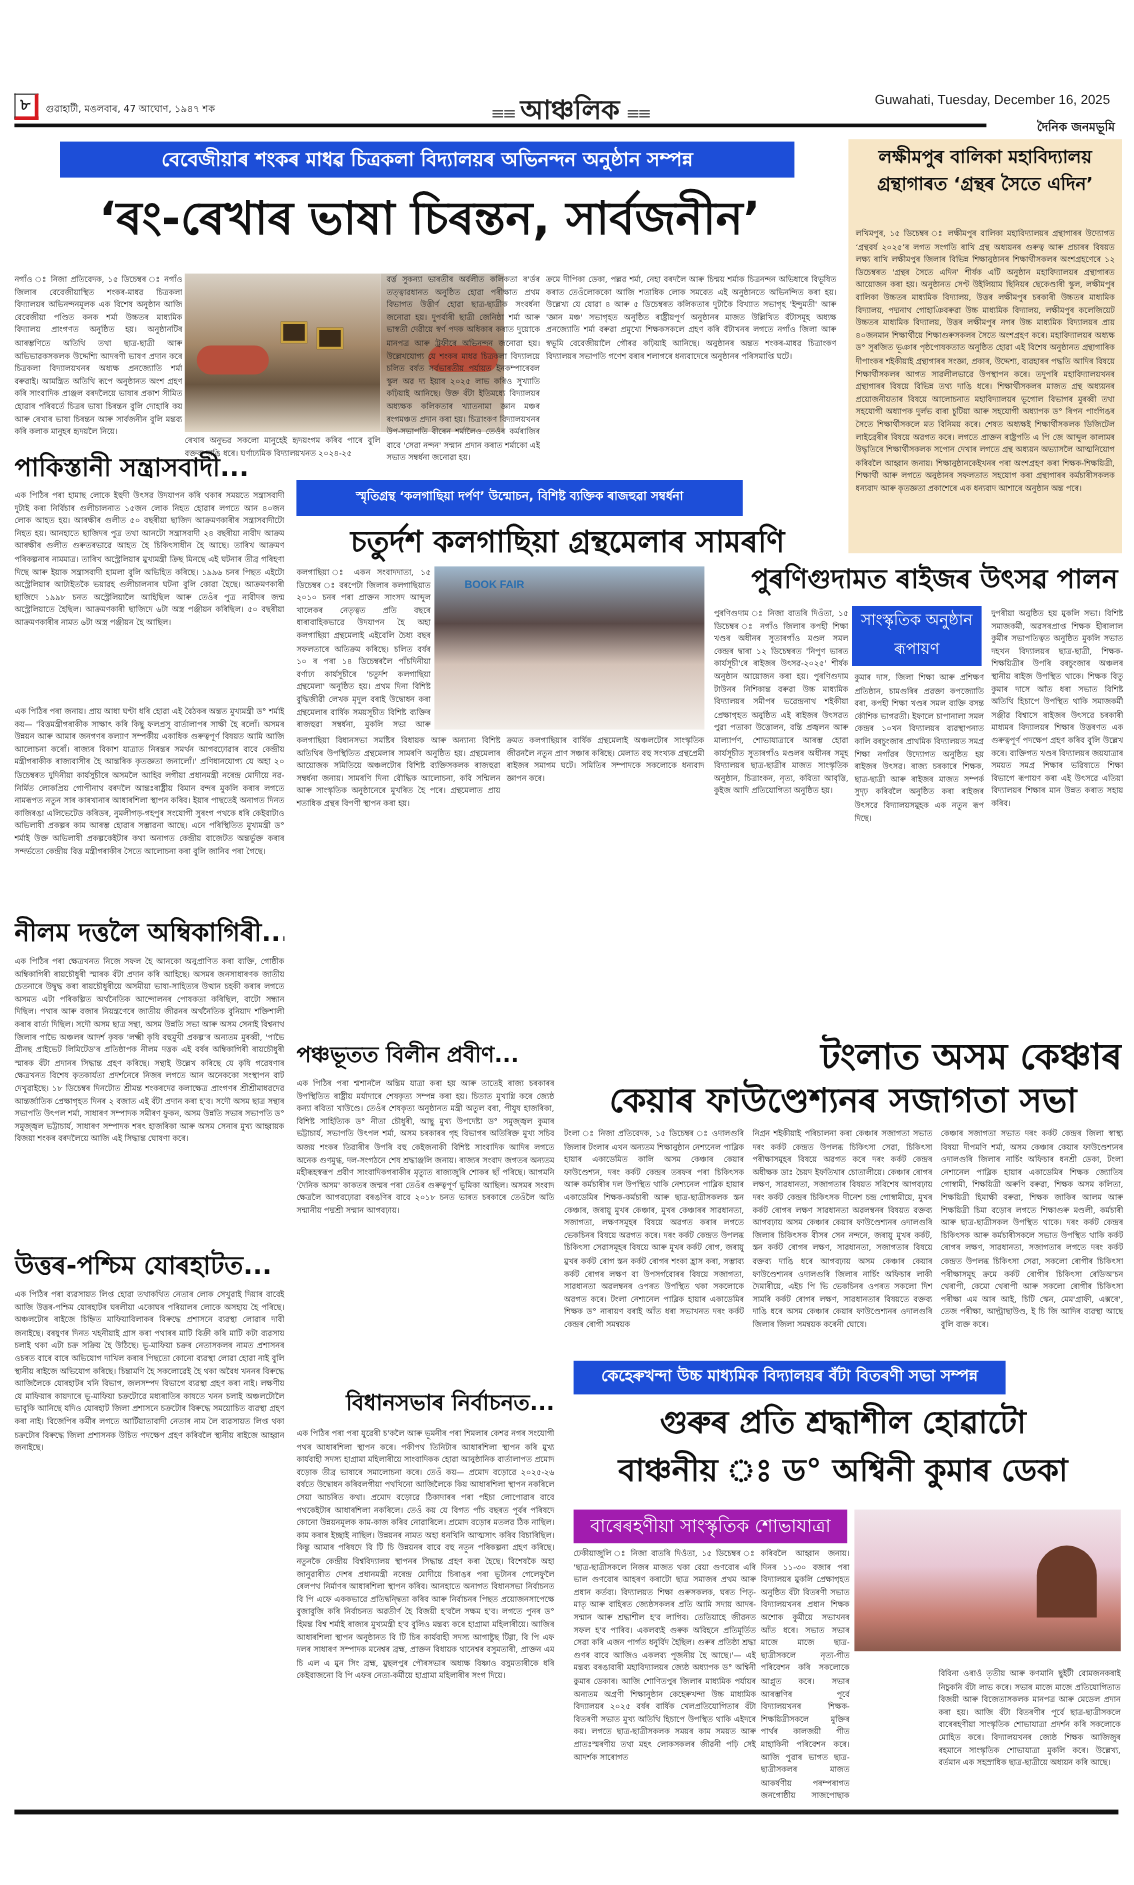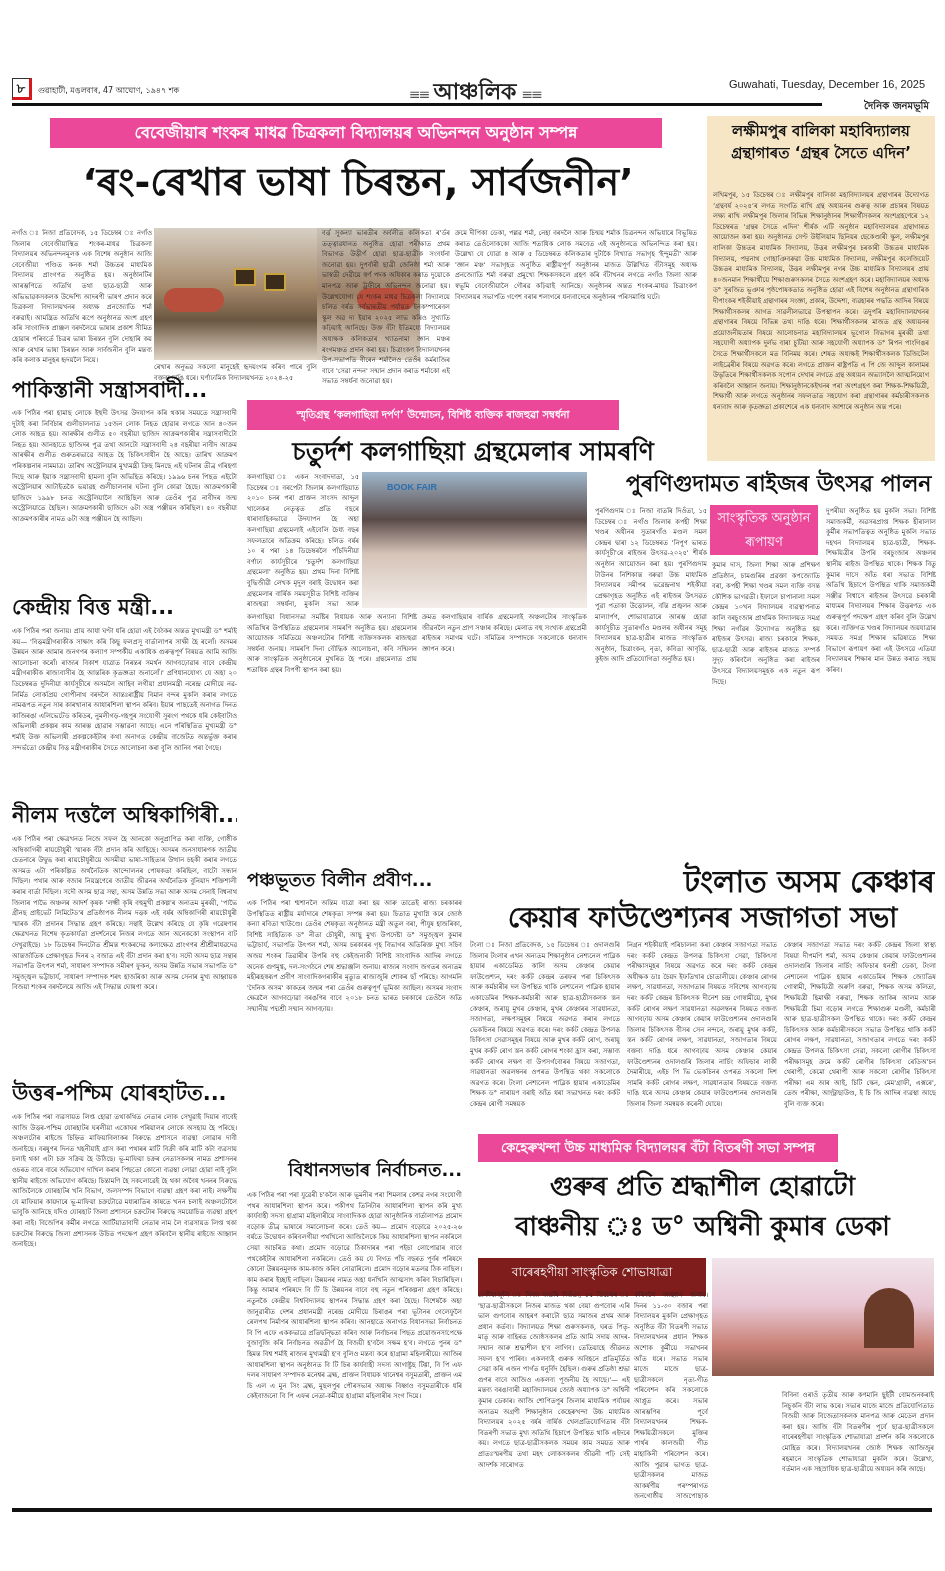--- a/index.html
+++ b/index.html
@@ -1,20 +1,20 @@
 <!DOCTYPE html>
 <html><head>
 <meta charset="utf-8">
 <style>
 *{box-sizing:border-box;margin:0;padding:0}
 body{width:945px;height:1571px;background:#fff;font-family:"DejaVu Sans",sans-serif;color:#1a1a1a;position:relative;overflow:hidden}
 .abs{position:absolute}
 .body-text{font-size:6.6px;line-height:10.6px;text-align:justify;color:#222;font-family:"DejaVu Serif",serif;overflow:hidden}
 .hl{font-family:"DejaVu Sans",sans-serif;font-weight:bold;color:#111;white-space:nowrap;overflow:hidden}
-.redbar{background:#ec4899;color:#fff;font-family:"DejaVu Sans",sans-serif;white-space:nowrap;overflow:hidden;text-align:center}
+.redbar{background:#1d4ed8;color:#fff;font-family:"DejaVu Sans",sans-serif;white-space:nowrap;overflow:hidden;text-align:center}
 .photo{overflow:hidden}
 .rule{background:#111}
 </style>
 </head>
 <body>
 
 <div class="abs" style="left:12px;top:78px;width:20px;height:22px;border:1px solid #333;border-right:3px solid #d7191f;border-bottom:3px solid #d7191f;font-size:13px;font-weight:bold;text-align:center;line-height:19px;">
   <span>৮</span>
 </div>
 <div class="abs" style="left:38px;top:84px;font-size:8px;color:#222;white-space:nowrap;">গুৱাহাটী, মঙলবাৰ, 47 আঘোণ, ১৯৪৭ শক</div>
@@ -43,21 +43,20 @@
 <div class="abs body-text" style="left:455px;top:228px;width:242px;height:163px;">ক্ৰমে দীপিকা ডেকা, পল্লৱ শৰ্মা, নেহা বৰদলৈ আৰু চিন্ময় শৰ্মাক চিত্ৰনন্দন অভিধাৰে বিভূষিত কৰাত তেওঁলোককো আজি শতাধিক লোক সমবেত এই অনুষ্ঠানতে অভিনন্দিত কৰা হয়। উল্লেখ্য যে যোৱা ৪ আৰু ৫ ডিচেম্বৰত কলিকতাৰ দুটাকৈ বিখ্যাত সভাগৃহ 'ইন্দুমতী' আৰু 'জ্ঞান মঞ্চ' সভাগৃহত অনুষ্ঠিত ৰাষ্ট্ৰীয়পূৰ্ণ অনুষ্ঠানৰ মাজত উল্লিখিত বঁটাসমূহ অধ্যক্ষ প্ৰনজ্যোতি শৰ্মা বৰুৱা প্ৰমুখ্যে শিক্ষকসকলে গ্ৰহণ কৰি বঁটাখনৰ লগতে নগাঁও জিলা আৰু স্বভূমি বেবেজীয়ালৈ গৌৰৱ কঢ়িয়াই আনিছে। অনুষ্ঠানৰ অন্তত শংকৰ-মাধৱ চিত্ৰাংকণ বিদ্যালয়ৰ সভাপতি গণেশ বৰাৰ শলাগৰে ধন্যবাদেৰে অনুষ্ঠানৰ পৰিসমাপ্তি ঘটে।</div>
 
 <div class="abs" style="left:707px;top:116px;width:228px;height:345px;background:#f7e6c6;padding:4px 6px;">
   <div class="hl" style="font-size:15px;line-height:22px;text-align:center;white-space:normal;height:66px;">লক্ষীমপুৰ বালিকা মহাবিদ্যালয় গ্ৰন্থাগাৰত ‘গ্ৰন্থৰ সৈতে এদিন’</div>
   <div class="body-text" style="height:265px;margin-top:4px;">লখিমপুৰ, ১৫ ডিচেম্বৰ ঃ লক্ষীমপুৰ বালিকা মহাবিদ্যালয়ৰ গ্ৰন্থাগাৰৰ উদ্যোগত ‘গ্ৰন্থবৰ্ষ ২০২৫’ৰ লগত সংগতি ৰাখি গ্ৰন্থ অধ্যয়নৰ গুৰুত্ব আৰু প্ৰচাৰৰ বিষয়ত লক্ষ্য ৰাখি লক্ষীমপুৰ জিলাৰ বিভিন্ন শিক্ষানুষ্ঠানৰ শিক্ষাৰ্থীসকলৰ অংশগ্ৰহণেৰে ১২ ডিচেম্বৰত 'গ্ৰন্থৰ সৈতে এদিন' শীৰ্ষক এটি অনুষ্ঠান মহাবিদ্যালয়ৰ গ্ৰন্থাগাৰত আয়োজন কৰা হয়। অনুষ্ঠানত সেণ্ট উইলিয়াম ছিনিয়ৰ ছেকেণ্ডাৰী স্কুল, লক্ষীমপুৰ বালিকা উচ্চতৰ মাধ্যমিক বিদ্যালয়, উত্তৰ লক্ষীমপুৰ চৰকাৰী উচ্চতৰ মাধ্যমিক বিদ্যালয়, পদ্মনাথ গোহাঞিবৰুৱা উচ্চ মাধ্যমিক বিদ্যালয়, লক্ষীমপুৰ কলেজিয়েট উচ্চতৰ মাধ্যমিক বিদ্যালয়, উত্তৰ লক্ষীমপুৰ নগৰ উচ্চ মাধ্যমিক বিদ্যালয়ৰ প্ৰায় ৪০জনমান শিক্ষাৰ্থীয়ে শিক্ষাগুৰুসকলৰ সৈতে অংশগ্ৰহণ কৰে। মহাবিদ্যালয়ৰ অধ্যক্ষ ড° সুৰজিত ভূঞাৰ পৃষ্ঠপোষকতাত অনুষ্ঠিত হোৱা এই বিশেষ অনুষ্ঠানত গ্ৰন্থাগাৰিক দীপাংকৰ শইকীয়াই গ্ৰন্থাগাৰৰ সংজ্ঞা, প্ৰকাৰ, উদ্দেশ্য, ব্যৱহাৰৰ পদ্ধতি আদিৰ বিষয়ে শিক্ষাৰ্থীসকলৰ আগত সাৱলীলভাৱে উপস্থাপন কৰে। তদুপৰি মহাবিদ্যালয়খনৰ গ্ৰন্থাগাৰৰ বিষয়ে বিভিন্ন তথ্য দাঙি ধৰে। শিক্ষাৰ্থীসকলৰ মাজত গ্ৰন্থ অধ্যয়নৰ প্ৰয়োজনীয়তাৰ বিষয়ে আলোচনাত মহাবিদ্যালয়ৰ ভূগোল বিভাগৰ মুৰব্বী তথা সহযোগী অধ্যাপক দুৰ্লভ বাৰা চুটিয়া আৰু সহযোগী অধ্যাপক ড° ৰিপন পাংগিঙৰ সৈতে শিক্ষাৰ্থীসকলে মত বিনিময় কৰে। শেষত অধ্যক্ষই শিক্ষাৰ্থীসকলক ডিজিটেল লাইব্ৰেৰীৰ বিষয়ে অৱগত কৰে। লগতে প্ৰাক্তন ৰাষ্ট্ৰপতি এ পি জে আব্দুল কালামৰ উদ্ধৃতিৰে শিক্ষাৰ্থীসকলক সপোন দেখাৰ লগতে গ্ৰন্থ অধ্যয়ন অভ্যাসলৈ আত্মনিয়োগ কৰিবলৈ আহ্বান জনায়। শিক্ষানুষ্ঠানকেইখনৰ পৰা অংশগ্ৰহণ কৰা শিক্ষক-শিক্ষয়িত্ৰী, শিক্ষাৰ্থী আৰু লগতে অনুষ্ঠানৰ সফলতাত সহযোগ কৰা গ্ৰন্থাগাৰৰ কৰ্মচাৰীসকলক ধন্যবাদ আৰু কৃতজ্ঞতা প্ৰকাশেৰে এক ধন্যবাদ আশাৰে অনুষ্ঠান অন্ত পৰে।</div>
 </div>
 
 <div class="abs" style="left:12px;top:372px;width:225px;height:1110px;overflow:hidden;">
   <div class="hl" style="font-size:21px;line-height:36px;">পাকিস্তানী সন্ত্ৰাসবাদী...</div>
   <div class="body-text" style="height:180px;">এক পিঠিৰ পৰা হামাছ লোকে ইহুদী উৎসৱ উদযাপন কৰি থকাৰ সময়তে সন্ত্ৰাসবাদী দুটাই কৰা নিৰ্বিচাৰ গুলীচালনাত ১৫জন লোক নিহত হোৱাৰ লগতে আন ৪০জন লোক আহত হয়। আৰক্ষীৰ গুলীত ৫০ বছৰীয়া ছাজিদ আক্ৰমণকাৰীৰ সন্ত্ৰাসবাদীটো নিহত হয়। আনহাতে ছাজিদৰ পুত্ৰ তথা আনটো সন্ত্ৰাসবাদী ২৪ বছৰীয়া নাবীদ আক্ৰম আৰক্ষীৰ গুলীত গুৰুতৰভাৱে আহত হৈ চিকিৎসাধীন হৈ আছে। তাৰিখ আক্ৰমণ পৰিকল্পনাৰ নামমাত্ৰ। তাৰিখ অস্ট্ৰেলিয়াৰ মুখ্যমন্ত্ৰী ক্ৰিছ মিনছে এই ঘটনাৰ তীব্ৰ গৰিহণা দিছে আৰু ইয়াক সন্ত্ৰাসবাদী হামলা বুলি অভিহিত কৰিছে। ১৯৯৬ চনৰ পিছত এইটো অস্ট্ৰেলিয়াৰ আটাইতকৈ ভয়াৱহ গুলীচালনাৰ ঘটনা বুলি কোৱা হৈছে। আক্ৰমণকাৰী ছাজিদে ১৯৯৮ চনত অস্ট্ৰেলিয়ালৈ আহিছিল আৰু তেওঁৰ পুত্ৰ নাবীদৰ জন্ম অস্ট্ৰেলিয়াতে হৈছিল। আক্ৰমণকাৰী ছাজিদে ৬টা অস্ত্ৰ পঞ্জীয়ন কৰিছিল। ৫০ বছৰীয়া আক্ৰমণকাৰীৰ নামত ৬টা অস্ত্ৰ পঞ্জীয়ন হৈ আছিল।</div>
-  <div class="hl" style="font-size:21px;line-height:38px;">কেন্দ্ৰীয় বিত্ত মন্ত্ৰী...</div>
   <div class="body-text" style="height:170px;">এক পিঠিৰ পৰা জনায়। প্ৰায় আধা ঘণ্টা ধৰি হোৱা এই বৈঠকৰ অন্তত মুখ্যমন্ত্ৰী ড° শৰ্মাই কয়— 'বিত্তমন্ত্ৰীগৰাকীক সাক্ষাৎ কৰি কিছু ফলপ্ৰসূ বাৰ্তালাপৰ সাক্ষী হৈ ৰলোঁ। অসমৰ উন্নয়ন আৰু আমাৰ জনগণৰ কল্যাণ সম্পৰ্কীয় একাধিক গুৰুত্বপূৰ্ণ বিষয়ত আমি আজি আলোচনা কৰোঁ। ৰাজ্যৰ বিকাশ যাত্ৰাত নিৰন্তৰ সমৰ্থন আগবঢ়োৱাৰ বাবে কেন্দ্ৰীয় মন্ত্ৰীগৰাকীক ৰাজ্যবাসীৰ হৈ আন্তৰিক কৃতজ্ঞতা জনালোঁ।' প্ৰণিধানযোগ্য যে অহা ২০ ডিচেম্বৰত দুদিনীয়া কাৰ্যসূচীৰে অসমলৈ আহিব লগীয়া প্ৰধানমন্ত্ৰী নৰেন্দ্ৰ মোদীয়ে নৱ-নিৰ্মিত লোকপ্ৰিয় গোপীনাথ বৰদলৈ আন্তঃৰাষ্ট্ৰীয় বিমান বন্দৰ মুকলি কৰাৰ লগতে নামৰূপত নতুন সাৰ কাৰখানাৰ আধাৰশিলা স্থাপন কৰিব। ইয়াৰ পাছতেই অনাগত দিনত কাজিৰঙা এলিভেটেড কৰিডৰ, নুমলীগড়-গহপুৰ সংযোগী সুৰংগ পথকে ধৰি কেইবাটাও অভিলাষী প্ৰকল্পৰ কাম আৰম্ভ হোৱাৰ সম্ভাৱনা আছে। এনে পৰিস্থিতিত মুখ্যমন্ত্ৰী ড° শৰ্মাই উক্ত অভিলাষী প্ৰকল্পকেইটাৰ কথা অনাগত কেন্দ্ৰীয় বাজেটত অন্তৰ্ভুক্ত কৰাৰ সন্দৰ্ভতো কেন্দ্ৰীয় বিত্ত মন্ত্ৰীগৰাকীৰ সৈতে আলোচনা কৰা বুলি জানিব পৰা গৈছে।</div>
   <div class="hl" style="font-size:21px;line-height:38px;">নীলম দত্তলৈ অম্বিকাগিৰী...</div>
   <div class="body-text" style="height:240px;">এক পিঠিৰ পৰা ক্ষেত্ৰখনত নিজে সফল হৈ আনকো অনুপ্ৰাণিত কৰা ব্যক্তি, গোষ্ঠীক অম্বিকাগিৰী ৰায়চৌধুৰী স্মাৰক বঁটা প্ৰদান কৰি আহিছে। অসমৰ জনসাধাৰণক জাতীয় চেতনাৰে উদ্বুদ্ধ কৰা ৰায়চৌধুৰীয়ে অসমীয়া ভাষা-সাহিত্যৰ উত্থান চহকী কৰাৰ লগতে অসমত এটা পৰিকল্পিত অৰ্থনৈতিক আন্দোলনৰ পোষকতা কৰিছিল, বাটো সন্ধান দিছিল। পথাৰ আৰু বজাৰ নিয়ন্ত্ৰণেৰে জাতীয় জীৱনৰ অৰ্থনৈতিক বুনিয়াদ শক্তিশালী কৰাৰ বাৰ্তা দিছিল। সদৌ অসম ছাত্ৰ সন্থা, অসম উন্নতি সভা আৰু অসম সেনাই বিশ্বনাথ জিলাৰ পাভৈ অঞ্চলৰ আদৰ্শ কৃষক 'লক্ষ্মী কৃষি বহুমুখী প্ৰকল্প'ৰ অন্যতম মুৰব্বী, 'পাভৈ গ্ৰীনছ প্ৰাইভেট লিমিটেড'ৰ প্ৰতিষ্ঠাপক নীলম দত্তক এই বৰ্ষৰ অম্বিকাগিৰী ৰায়চৌধুৰী স্মাৰক বঁটা প্ৰদানৰ সিদ্ধান্ত গ্ৰহণ কৰিছে। সন্থাই উল্লেখ কৰিছে যে কৃষি গৱেষণাৰ ক্ষেত্ৰখনত বিশেষ কৃতকাৰ্যতা প্ৰদৰ্শনেৰে নিজৰ লগতে আন অনেককো সংস্থাপন বাট দেখুৱাইছে। ১৮ ডিচেম্বৰ দিনটোত শ্ৰীমন্ত শংকৰদেৱ কলাক্ষেত্ৰ প্ৰাংগণৰ শ্ৰীশ্ৰীমাধৱদেৱ আন্তৰ্জাতিক প্ৰেক্ষাগৃহত দিনৰ ২ বজাত এই বঁটা প্ৰদান কৰা হ'ব। সদৌ অসম ছাত্ৰ সন্থাৰ সভাপতি উৎপল শৰ্মা, সাধাৰণ সম্পাদক সমীৰণ ফুকন, অসম উন্নতি সভাৰ সভাপতি ড° সমুজ্জ্বল ভট্টাচাৰ্য, সাধাৰণ সম্পাদক শৰৎ হাজৰিকা আৰু অসম সেনাৰ মুখ্য আহ্বায়ক বিজয়া শংকৰ বৰদলৈয়ে আজি এই সিদ্ধান্ত ঘোষণা কৰে।</div>
   <div class="hl" style="font-size:21px;line-height:38px;">উত্তৰ-পশ্চিম যোৰহাটত...</div>
   <div class="body-text" style="height:360px;">এক পিঠিৰ পৰা ব্যৱসায়ত লিপ্ত হোৱা তথাকথিত নেতাৰ লোক সেখুৱাই দিয়াৰ বাবেই আজি উত্তৰ-পশ্চিম যোৰহাটৰ ঘৰলীয়া একোঘৰ পৰিয়ালৰ লোকে অসহায় হৈ পৰিছে। অঞ্চলটোৰ ৰাইজে চিহ্নিত মাফিয়াবিলাকৰ বিৰুদ্ধে প্ৰশাসনে ব্যৱস্থা লোৱাৰ দাবী জনাইছে। বৰষুণৰ দিনত খহনীয়াই গ্ৰাস কৰা পথাৰৰ মাটি বিক্ৰী কৰি মাটি কটা ব্যৱসায় চলাই থকা এটা চক্ৰ সক্ৰিয় হৈ উঠিছে। ভূ-মাফিয়া চক্ৰৰ নেতাসকলৰ নামত প্ৰশাসনৰ ওচৰত বাৰে বাৰে অভিযোগ দাখিল কৰাৰ পিছতো কোনো ব্যৱস্থা লোৱা হোৱা নাই বুলি স্থানীয় ৰাইজে অভিযোগ কৰিছে। চিন্তামণি হৈ সকলোৱেই হৈ থকা অবৈধ খননৰ বিৰুদ্ধে আজিলৈকে যোৰহাটৰ খনি বিভাগ, জলসম্পদ বিভাগে ব্যৱস্থা গ্ৰহণ কৰা নাই। লক্ষণীয় যে মাফিয়াৰ কায়দাৰে ভূ-মাফিয়া চক্ৰটোৱে মধ্যৰাতিৰ কাষতে খনন চলাই অঞ্চলটোলৈ ভাবুকি আনিছে যদিও যোৰহাট জিলা প্ৰশাসনে চক্ৰটোৰ বিৰুদ্ধে সময়োচিত ব্যৱস্থা গ্ৰহণ কৰা নাই। বিজেপিৰ কৰ্মীৰ লগতে আৰ্টিয়াতাবাদী নেতাৰ নাম লৈ ব্যৱসায়ত লিপ্ত থকা চক্ৰটোৰ বিৰুদ্ধে জিলা প্ৰশাসনক উচিত পদক্ষেপ গ্ৰহণ কৰিবলৈ স্থানীয় ৰাইজে আহ্বান জনাইছে।</div>
 </div>
 
 <div class="abs redbar" style="left:247px;top:400px;width:372px;height:30px;font-size:10px;line-height:30px;font-weight:bold;">স্মৃতিগ্ৰন্থ ‘কলগাছিয়া দৰ্পণ’ উন্মোচন, বিশিষ্ট ব্যক্তিক ৰাজহুৱা সম্বৰ্ধনা</div>
 <div class="abs hl" style="left:247px;top:432px;width:452px;font-size:25px;line-height:40px;text-align:center;">চতুৰ্দশ কলগাছিয়া গ্ৰন্থমেলাৰ সামৰণি</div>
 <div class="abs body-text" style="left:247px;top:472px;width:112px;height:136px;">কলগাছিয়া ঃ একন সংবাদদাতা, ১৫ ডিচেম্বৰ ঃ বৰপেটা জিলাৰ কলগাছিয়াত ২০১০ চনৰ পৰা প্ৰাক্তন সাংসদ আব্দুল খালেকৰ নেতৃত্বত প্ৰতি বছৰে ধাৰাবাহিকভাৱে উদযাপন হৈ অহা কলগাছিয়া গ্ৰন্থমেলাই এইবেলি চৈধ্য বছৰ সফলতাৰে অতিক্ৰম কৰিছে। চলিত বৰ্ষৰ ১০ ৰ পৰা ১৪ ডিচেম্বৰলৈ পাঁচদিনীয়া বৰ্ণাঢ্য কাৰ্যসূচীৰে 'চতুৰ্দশ কলগাছিয়া গ্ৰন্থমেলা' অনুষ্ঠিত হয়। প্ৰথম দিনা বিশিষ্ট বুদ্ধিজীৱী লেখক মৃদুল বৰাই উদ্বোধন কৰা গ্ৰন্থমেলাৰ বাৰ্ষিক সময়সূচীত বিশিষ্ট ব্যক্তিৰ ৰাজহুৱা সম্বৰ্ধনা, মুকলি সভা আৰু সাংস্কৃতিক অনুষ্ঠান অনুষ্ঠিত হয়। বিশিষ্ট লেখক ড° নগেন শইকীয়াৰ সভাপতিত্বত অনুষ্ঠিত মুকলি সভাত স্মৃতিগ্ৰন্থ 'কলগাছিয়া দৰ্পণ' উন্মোচন কৰা হয়।</div>
@@ -81,21 +80,21 @@
 <div class="abs body-text" style="left:470px;top:940px;width:150px;height:190px;">টংলা ঃ নিজা প্ৰতিবেদক, ১৫ ডিচেম্বৰ ঃ ওদালগুৰি জিলাৰ টংলাৰ এখন অন্যতম শিক্ষানুষ্ঠান নেশ্যনেল পাব্লিক হায়াৰ একাডেমিত কালি অসম কেঞ্চাৰ কেয়াৰ ফাউণ্ডেশ্যন, দৰং কৰ্কট কেন্দ্ৰৰ তৰফৰ পৰা চিকিৎসক আৰু কৰ্মচাৰীৰ দল উপস্থিত থাকি নেশ্যনেল পাব্লিক হায়াৰ একাডেমিৰ শিক্ষক-কৰ্মচাৰী আৰু ছাত্ৰ-ছাত্ৰীসকলক স্তন কেঞ্চাৰ, জৰায়ু মুখৰ কেঞ্চাৰ, মুখৰ কেঞ্চাৰৰ সাৱধানতা, সজাগতা, লক্ষণসমূহৰ বিষয়ে অৱগত কৰাৰ লগতে ভেকচিনৰ বিষয়ে অৱগত কৰে। দৰং কৰ্কট কেন্দ্ৰত উপলব্ধ চিকিৎসা সেৱাসমূহৰ বিষয়ে আৰু মুখৰ কৰ্কট ৰোগ, জৰায়ু মুখৰ কৰ্কট ৰোগ স্তন কৰ্কট ৰোগৰ শংকা হ্ৰাস কৰা, সম্ভাব্য কৰ্কট ৰোগৰ লক্ষণ বা উপসৰ্গবোৰৰ বিষয়ে সজাগতা, সাৱধানতা অৱলম্বনৰ ওপৰত উপস্থিত থকা সকলোকে অৱগত কৰে। টংলা নেশ্যনেল পাব্লিক হায়াৰ একাডেমিৰ শিক্ষক ড° নাৰায়ণ বৰাই আঁত ধৰা সভাখনত দৰং কৰ্কট কেন্দ্ৰৰ ৰোগী সমন্বয়ক</div>
 <div class="abs body-text" style="left:627px;top:940px;width:150px;height:190px;">নিগ্ৰন শইকীয়াই পৰিচালনা কৰা কেঞ্চাৰ সজাগতা সভাত দৰং কৰ্কট কেন্দ্ৰত উপলব্ধ চিকিৎসা সেৱা, চিকিৎসা পৰীক্ষাসমূহৰ বিষয়ে অৱগত কৰে দৰং কৰ্কট কেন্দ্ৰৰ অধীক্ষক ডাঃ চৈয়দ ইফতিখাৰ চোতালীয়ে। কেঞ্চাৰ ৰোগৰ লক্ষণ, সাৱধানতা, সজাগতাৰ বিষয়ত সবিশেষ আগবঢ়ায় দৰং কৰ্কট কেন্দ্ৰৰ চিকিৎসক দীনেশ চন্দ্ৰ গোস্বামীয়ে, মুখৰ কৰ্কট ৰোগৰ লক্ষণ সাৱধানতা অৱলম্বনৰ বিষয়ত বক্তব্য আগবঢ়ায় অসম কেঞ্চাৰ কেয়াৰ ফাউণ্ডেশ্যনৰ ওদালগুৰি জিলাৰ চিকিৎসক বীসৰ সেন নন্দনে, জৰায়ু মুখৰ কৰ্কট, স্তন কৰ্কট ৰোগৰ লক্ষণ, সাৱধানতা, সজাগতাৰ বিষয়ে বক্তব্য দাঙি ধৰে আগবঢ়ায় অসম কেঞ্চাৰ কেয়াৰ ফাউণ্ডেশ্যনৰ ওদালগুৰি জিলাৰ নাৰ্চিং অফিচাৰ লাকী দৈমাৰীয়ে, এইচ পি ভি ভেকচিনৰ ওপৰত সকলো দিশ সামৰি কৰ্কট ৰোগৰ লক্ষণ, সাৱধানতাৰ বিষয়তে বক্তব্য দাঙি ধৰে অসম কেঞ্চাৰ কেয়াৰ ফাউণ্ডেশ্যনৰ ওদালগুৰি জিলাৰ জিলা সমন্বয়ক কৰেনী ঘোষে।</div>
 <div class="abs body-text" style="left:784px;top:940px;width:152px;height:190px;">কেঞ্চাৰ সজাগতা সভাত দৰং কৰ্কট কেন্দ্ৰৰ জিলা স্বাস্থ্য বিষয়া দীপমণি শৰ্মা, অসম কেঞ্চাৰ কেয়াৰ ফাউণ্ডেশ্যনৰ ওদালগুৰি জিলাৰ নাৰ্চিং অফিচাৰ ধনশ্ৰী ডেকা, টংলা নেশ্যনেল পাব্লিক হায়াৰ একাডেমিৰ শিক্ষক জ্যোতিষ গোস্বামী, শিক্ষয়িত্ৰী অৰুণি বৰুৱা, শিক্ষক অসম কলিতা, শিক্ষয়িত্ৰী হিমাক্ষী বৰুৱা, শিক্ষক জাকিৰ আলম আৰু শিক্ষয়িত্ৰী চিমা বড়োৰ লগতে শিক্ষাগুৰু মণ্ডলী, কৰ্মচাৰী আৰু ছাত্ৰ-ছাত্ৰীসকল উপস্থিত থাকে। দৰং কৰ্কট কেন্দ্ৰৰ চিকিৎসক আৰু কৰ্মচাৰীসকলে সভাত উপস্থিত থাকি কৰ্কট ৰোগৰ লক্ষণ, সাৱধানতা, সজাগতাৰ লগতে দৰং কৰ্কট কেন্দ্ৰত উপলব্ধ চিকিৎসা সেৱা, সকলো ৰোগীৰ চিকিৎসা পৰীক্ষাসমূহ ক্ৰমে কৰ্কট ৰোগীৰ চিকিৎসা ৰেডিঅ'চন থেৰাপী, কেমো থেৰাপী আৰু সকলো ৰোগীৰ চিকিৎসা পৰীক্ষা এম আৰ আই, চিটি স্কেন, মেম'গ্ৰাফী, এক্সৰে', তেজ পৰীক্ষা, আল্ট্ৰাছাউণ্ড, ই চি জি আদিৰ ব্যৱস্থা আছে বুলি ব্যক্ত কৰে।</div>
 
 <div class="abs hl" style="left:247px;top:1152px;width:215px;font-size:18px;line-height:36px;text-align:right;">বিধানসভাৰ নিৰ্বাচনত...</div>
 <div class="abs body-text" style="left:247px;top:1190px;width:215px;height:315px;">এক পিঠিৰ পৰা পৰা যুৱেৰী চ'কলৈ আৰু ভূমনীৰ পৰা শিমলাৰ কেশৱ নগৰ সংযোগী পথৰ আধাৰশিলা স্থাপন কৰে। পকীপথ তিনিটাৰ আধাৰশিলা স্থাপন কৰি মুখ্য কাৰ্যবাহী সদস্য হাগ্ৰামা মহিলাৰীয়ে সাংবাদিকক হোৱা আনুষ্ঠানিক বাৰ্তালাপত প্ৰমোদ বড়োক তীব্ৰ ভাষাৰে সমালোচনা কৰে। তেওঁ কয়— প্ৰমোদ বড়োৱে ২০২৫-২৬ বৰ্ষতে উদ্বোধন কৰিবলগীয়া পথখিনো আজিলৈকে কিয় আধাৰশিলা স্থাপন নকৰিলে সেয়া আচৰিত কথা। প্ৰমোদ বড়োৱে ঠিকাদাৰৰ পৰা পইচা লোপোৱাৰ বাবে পথকেইটাৰ আধাৰশিলা নকৰিলে। তেওঁ কয় যে বিগত পাঁচ বছৰত পূৰ্বৰ পৰিষদে কোনো উন্নয়নমূলক কাম-কাজ কৰিব নোৱাৰিলে। প্ৰমোদ বড়োৰ মতলৱ ঠিক নাছিল। কাম কৰাৰ ইচ্ছাই নাছিল। উন্নয়নৰ নামত অহা ধনখিনি আত্মসাৎ কৰিব বিচাৰিছিল। কিন্তু আমাৰ পৰিষদে বি টি চি উন্নয়নৰ বাবে বহু নতুন পৰিকল্পনা গ্ৰহণ কৰিছে। নতুনকৈ কেন্দ্ৰীয় বিশ্ববিদ্যালয় স্থাপনৰ সিদ্ধান্ত গ্ৰহণ কৰা হৈছে। বিশেষকৈ অহা জানুৱাৰীত দেশৰ প্ৰধানমন্ত্ৰী নৰেন্দ্ৰ মোদীয়ে চিৰাঙৰ পৰা ভূটানৰ গেলেফুলৈ ৰেলপথ নিৰ্মাণৰ আধাৰশিলা স্থাপন কৰিব। আনহাতে অনাগত বিধানসভা নিৰ্বাচনত বি পি এফে এককভাৱে প্ৰতিদ্বন্দ্বিতা কৰিব আৰু নিৰ্বাচনৰ পিছত প্ৰয়োজনসাপেক্ষে বুজাবুজি কৰি নিৰ্বাচনত অৱতীৰ্ণ হৈ বিজয়ী হ'বলৈ সক্ষম হ'ব। লগতে পুনৰ ড° হিমন্ত বিশ্ব শৰ্মাই ৰাজ্যৰ মুখ্যমন্ত্ৰী হ'ব বুলিও মন্তব্য কৰে হাগ্ৰামা মহিলাৰীয়ে। আজিৰ আধাৰশিলা স্থাপন অনুষ্ঠানত বি টি চিৰ কাৰ্যবাহী সদস্য আগাষ্টুছ টিগ্গা, বি পি এফ দলৰ সাধাৰণ সম্পাদক মনেশ্বৰ ব্ৰহ্ম, প্ৰাক্তন বিধায়ক থানেশ্বৰ বসুমতাৰী, প্ৰাক্তন এম চি এল এ মুন সিং ব্ৰহ্ম, মুছলপুৰ পৌৰসভাৰ অধ্যক্ষ বিষ্ণাও বসুমতাৰীকে ধৰি কেইবাজনো বি পি এফৰ নেতা-কৰ্মীয়ে হাগ্ৰামা মহিলাৰীৰ সংগ দিয়ে।</div>
 
 <div class="abs redbar" style="left:478px;top:1134px;width:360px;height:28px;font-size:13px;line-height:28px;font-weight:bold;">কেহেৰুখন্দা উচ্চ মাধ্যমিক বিদ্যালয়ৰ বঁটা বিতৰণী সভা সম্পন্ন</div>
 <div class="abs hl" style="left:470px;top:1166px;width:465px;font-size:26px;line-height:40px;text-align:center;">গুৰুৰ প্ৰতি শ্ৰদ্ধাশীল হোৱাটো</div>
 <div class="abs hl" style="left:470px;top:1206px;width:465px;font-size:26px;line-height:40px;text-align:center;">বাঞ্চনীয় ঃ ড° অশ্বিনী কুমাৰ ডেকা</div>
-<div class="abs" style="left:478px;top:1258px;width:228px;height:38px;background:#7f1d1d;color:#fff;font-size:12px;line-height:28px;text-align:center;white-space:nowrap;overflow:hidden;">বাৰেৰহণীয়া সাংস্কৃতিক শোভাযাত্ৰা</div>
+<div class="abs" style="left:478px;top:1258px;width:228px;height:28px;background:#a21caf;color:#fff;font-size:15px;line-height:28px;text-align:center;white-space:nowrap;overflow:hidden;">বাৰেৰহণীয়া সাংস্কৃতিক শোভাযাত্ৰা</div>
 <div class="abs photo" style="left:712px;top:1258px;width:222px;height:118px;background:linear-gradient(180deg,#f1e4ea 0%,#e8c7d4 40%,#c87f73 75%,#8d5b4e 100%);">
   <div style="position:absolute;right:20px;top:30px;width:50px;height:60px;border-radius:25px 25px 0 0;background:#6b3b2a;"></div>
 </div>
 <div class="abs body-text" style="left:478px;top:1290px;width:152px;height:212px;">ঢেকীয়াজুলি ঃ নিজা বাতৰি দিওঁতা, ১৫ ডিচেম্বৰ ঃ 'ছাত্ৰ-ছাত্ৰীসকলে নিজৰ মাজত থকা বেয়া গুণবোৰ এৰি ভাল গুণবোৰ আহৰণ কৰাটো ছাত্ৰ সমাজৰ প্ৰথম আৰু প্ৰধান কৰ্তব্য। বিদ্যালয়ত শিক্ষা গুৰুসকলক, ঘৰত পিতৃ-মাতৃ আৰু বাহিৰত জ্যেষ্ঠসকলৰ প্ৰতি আমি সদায় আদৰ-সন্মান আৰু শ্ৰদ্ধাশীল হ'ব লাগিব। তেতিয়াহে জীৱনত সফল হ'ব পাৰিব। একলব্যই গুৰুক অবিহনে প্ৰতিমূৰ্তিত সেৱা কৰি এজন পাৰ্গত ধনুৰ্বিদ হৈছিল। গুৰুৰ প্ৰতিষ্ঠা শ্ৰদ্ধা গুণৰ বাবে আজিও একলব্য পূজনীয় হৈ আছে।'— এই মন্তব্য বৰঙাবাৰী মহাবিদ্যালয়ৰ জ্যেষ্ঠ অধ্যাপক ড° অশ্বিনী কুমাৰ ডেকাৰ। আজি শোণিতপুৰ জিলাৰ মাধ্যমিক পৰ্যায়ৰ অন্যতম অগ্ৰণী শিক্ষানুষ্ঠান কেহেৰুখন্দা উচ্চ মাধ্যমিক বিদ্যালয়ৰ ২০২৫ বৰ্ষৰ বাৰ্ষিক খেলপ্ৰতিযোগিতাৰ বঁটা বিতৰণী সভাত মুখ্য অতিথি হিচাপে উপস্থিত থাকি এইদৰে কয়। লগতে ছাত্ৰ-ছাত্ৰীসকলক সময়ৰ কাম সময়ত আৰু প্ৰাতঃস্মৰণীয় তথা মহৎ লোকসকলৰ জীৱনী পঢ়ি সেই আদৰ্শক সাৰোগত</div>
 <div class="abs body-text" style="left:634px;top:1290px;width:74px;height:212px;">কৰিবলৈ আহ্বান জনায়। দিনৰ ১১-৩০ বজাৰ পৰা বিদ্যালয়ৰ মুকলি প্ৰেক্ষাগৃহত অনুষ্ঠিত বঁটা বিতৰণী সভাত বিদ্যালয়খনৰ প্ৰধান শিক্ষক অশোক কুৰ্মীয়ে সভাখনৰ আঁত ধৰে। সভাত সভাৰ মাজে মাজে ছাত্ৰ-ছাত্ৰীসকলে নৃত্য-গীত পৰিবেশন কৰি সকলোকে আপ্লুত কৰে। সভাৰ আৰম্ভণিৰ পূৰ্বে বিদ্যালয়খনৰ শিক্ষক-শিক্ষয়িত্ৰীসকলে মুক্তিৰ পাৰ্থৰ কালজয়ী গীত মাহাকিনী পৰিবেশন কৰে। আজি পুৱাৰ ভাগত ছাত্ৰ-ছাত্ৰীসকলৰ মাজত আকৰ্ষণীয় পৰম্পৰাগত জনগোষ্ঠীয় সাজপোছাক প্ৰদৰ্শন প্ৰতিযোগিতাও অনুষ্ঠিত হয়। এই প্ৰতিযোগিতাত দশম শ্ৰেণীৰ ছাত্ৰী দিপাশা বড়োৱে বড়ো জনগোষ্ঠীৰ সাজপাৰত প্ৰথম, দশম শ্ৰেণীৰ ছাত্ৰী ৰুবিয়া আলমিনে অসমীয়া সাজপাৰত দ্বিতীয়, চাহ জনগোষ্ঠী সাজপাৰত</div>
 <div class="abs body-text" style="left:782px;top:1390px;width:152px;height:112px;">বিবিনা ওৰাওঁ তৃতীয় আৰু কণমানি ছুইটী বোমজনকৰাই নিচুকনি বঁটা লাভ কৰে। সভাৰ মাজে মাজে প্ৰতিযোগিতাত বিজয়ী আৰু বিজেতাসকলক মানপত্ৰ আৰু মেডেল প্ৰদান কৰা হয়। আজি বঁটা বিতৰণীৰ পূৰ্বে ছাত্ৰ-ছাত্ৰীসকলে বাৰেৰহণীয়া সাংস্কৃতিক শোভাযাত্ৰা প্ৰদৰ্শন কৰি সকলোকে মোহিত কৰে। বিদ্যালয়খনৰ জ্যেষ্ঠ শিক্ষক আজিজুৰ ৰহমানে সাংস্কৃতিক শোভাযাত্ৰা মুকলি কৰে। উল্লেখ্য, বৰ্তমান এক সহস্ৰাধিক ছাত্ৰ-ছাত্ৰীয়ে অধ্যয়ন কৰি আছে।</div>
 
 <div class="abs rule" style="left:12px;top:1508px;width:920px;height:4px;"></div>
 
 </body></html>

